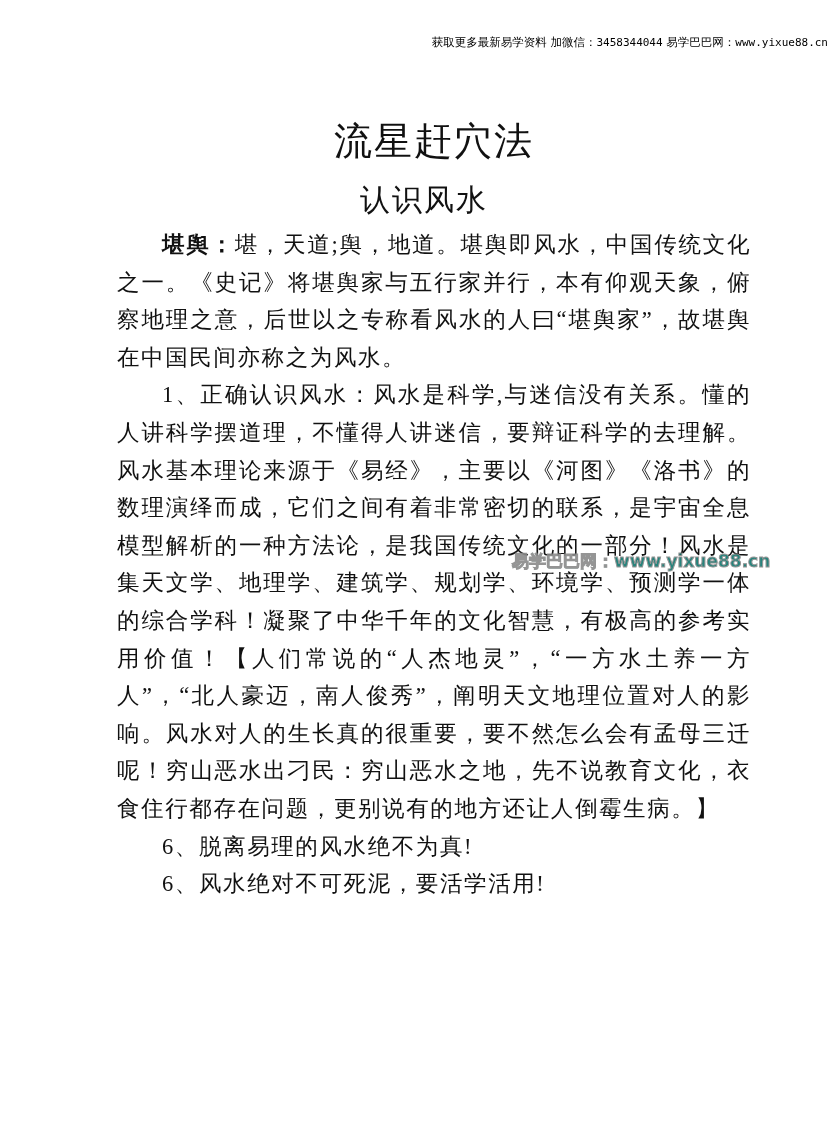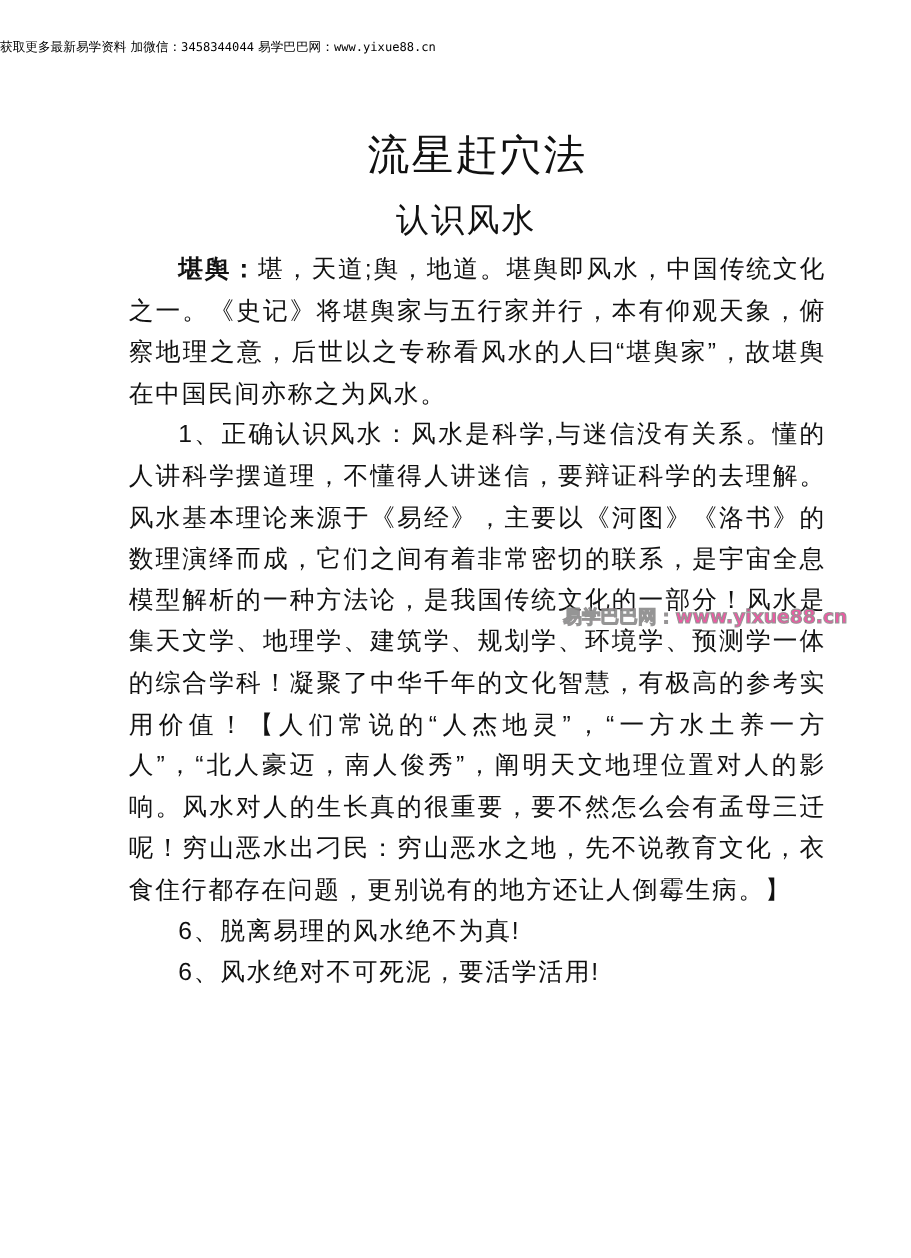--- a/index.html
+++ b/index.html
@@ -13,21 +13,21 @@
       position: relative;
       overflow: hidden;
       color: #111111;
       font-family: "DejaVu Serif", "Liberation Serif", serif;
     }
     .header-note {
       position: absolute;
       top: 35px;
       left: 0;
       width: 828px;
-      text-align: left;
+      text-align: right;
       font-family: "DejaVu Sans", sans-serif;
       font-size: 11.5px;
       color: #000;
       letter-spacing: 0px;
     }
     .header-note .mono {
       font-family: "DejaVu Sans Mono", "Liberation Mono", monospace;
       font-size: 11px;
     }
     .title {
@@ -54,38 +54,38 @@
     }
     .content {
       position: absolute;
       top: 226px;
       left: 117px;
       width: 634px;
       font-size: 22.5px;
       line-height: 37.6px;
       letter-spacing: 1.6px;
       text-align: justify;
-      font-family: Liberation Sans, sans-serif;
+      font-family: Liberation Serif, serif;
     }
     .para {
       margin: 0;
       text-indent: 2em;
     }
     .lead {
       font-weight: bold;
     }
     .watermark {
       position: absolute;
       left: 512px;
       top: 548px;
       font-family: "DejaVu Sans", sans-serif;
       font-size: 17px;
       font-weight: bold;
       line-height: 27px;
-      color: #ec4899;
+      color: #0f766e;
       -webkit-text-stroke: 1px #8a8a8a;
       opacity: 0.9;
       letter-spacing: 0px;
       white-space: nowrap;
     }
   </style>
 </head>
 <body>
 
 <div class="header-note">

